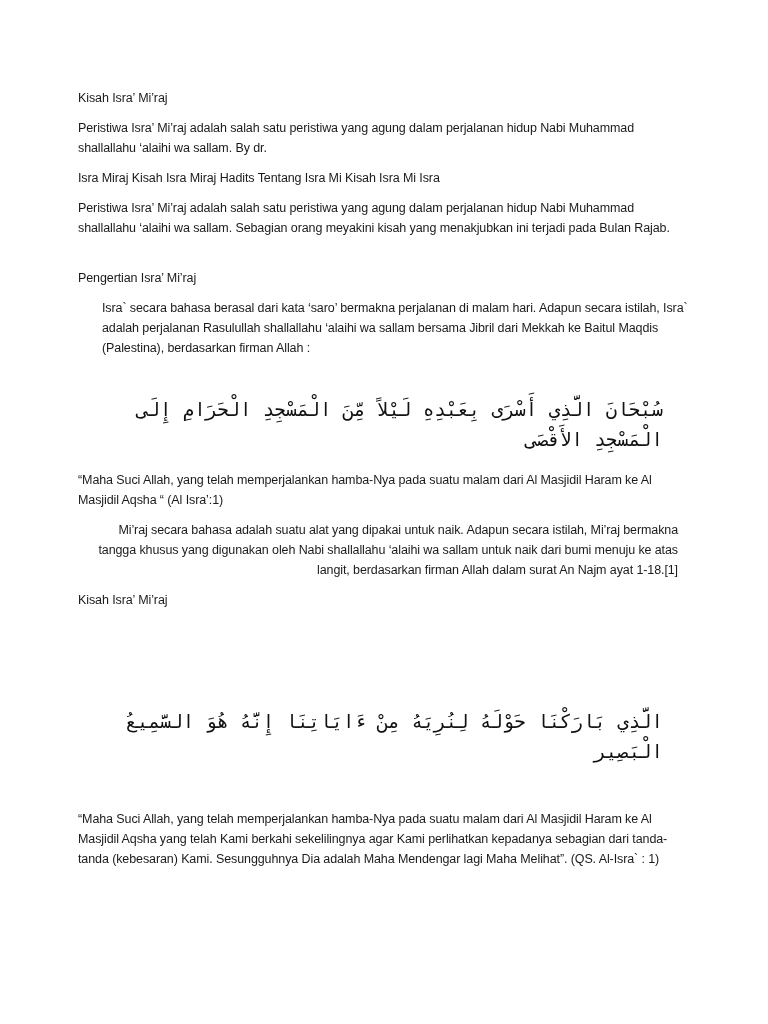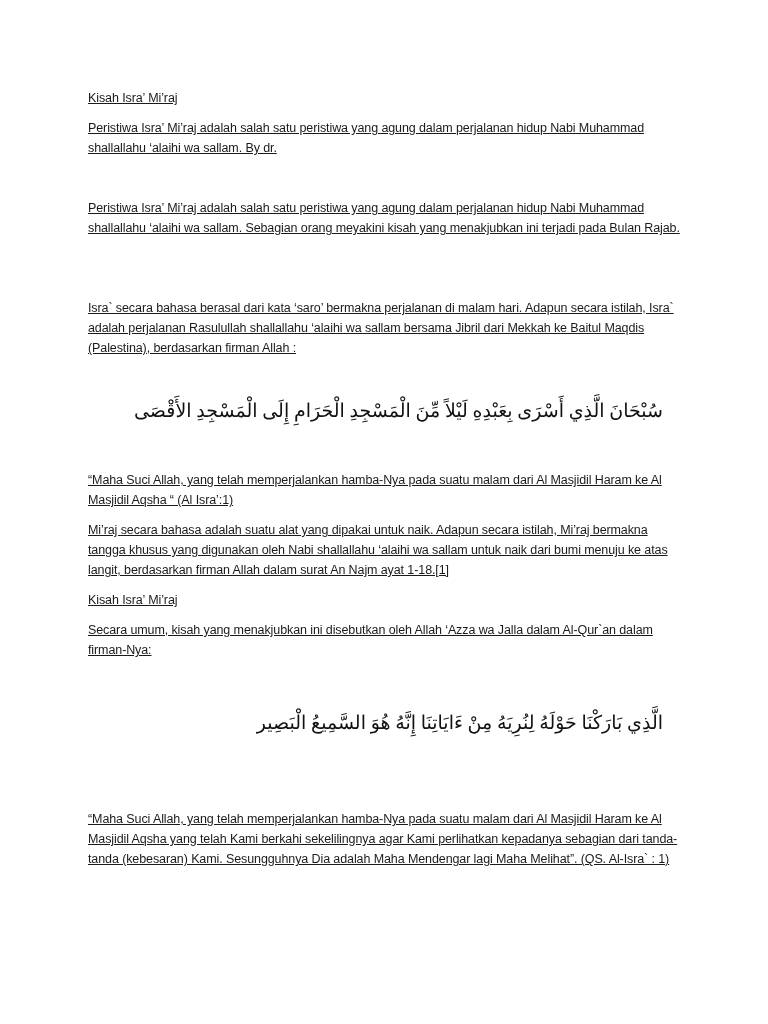--- a/index.html
+++ b/index.html
@@ -1,30 +1,31 @@
 <!DOCTYPE html>
 <html><head>
 <meta charset="utf-8">
 <style>
   html, body { margin:0; padding:0; background:#ffffff; }
   body { width:768px; height:1024px; position:relative; overflow:hidden; }
   .page { position:absolute; left:0; top:0; width:768px; height:1024px; background:#fff; }
-  .p { position:absolute; left:88px; width:600px; font-family:"Liberation Sans", sans-serif;
-       font-size:12.5px; line-height:20px; color:#1a1a1a; letter-spacing:-0.1px;text-decoration:underline; }
-  .ar { position:absolute; left:93px; width:570px; font-family:Liberation Serif, serif;
+  .p { position:absolute; left:78px; width:600px; font-family:"Liberation Sans", sans-serif;
+       font-size:12.5px; line-height:20px; color:#1a1a1a; letter-spacing:-0.1px; }
+  .ar { position:absolute; left:93px; width:570px; font-family:Liberation Mono, monospace;
         font-size:19px; color:#111; direction:rtl; text-align:right; line-height:30px; }
 </style>
 </head>
 <body>
 
 <div class="page">
   <div class="p" style="top:88px;">Kisah Isra’ Mi’raj</div>
   <div class="p" style="top:118px;">Peristiwa Isra’ Mi’raj adalah salah satu peristiwa yang agung dalam perjalanan hidup Nabi Muhammad shallallahu ‘alaihi wa sallam. By dr.</div>
+  <div class="p" style="top:168px;">Isra Miraj Kisah Isra Miraj Hadits Tentang Isra Mi Kisah Isra Mi Isra</div>
   <div class="p" style="top:198px;">Peristiwa Isra’ Mi’raj adalah salah satu peristiwa yang agung dalam perjalanan hidup Nabi Muhammad shallallahu ‘alaihi wa sallam. Sebagian orang meyakini kisah yang menakjubkan ini terjadi pada Bulan Rajab.</div>
-  <div class="p" style="top:298px;">Isra` secara bahasa berasal dari kata ‘saro’ bermakna perjalanan di malam hari. Adapun secara istilah, Isra` adalah perjalanan Rasulullah shallallahu ‘alaihi wa sallam bersama Jibril dari Mekkah ke Baitul Maqdis (Palestina), berdasarkan firman Allah :</div>
+  <div class="p" style="top:268px;">Pengertian Isra’ Mi’raj</div>
+  <div class="p" style="top:298px;margin-left:24px;">Isra` secara bahasa berasal dari kata ‘saro’ bermakna perjalanan di malam hari. Adapun secara istilah, Isra` adalah perjalanan Rasulullah shallallahu ‘alaihi wa sallam bersama Jibril dari Mekkah ke Baitul Maqdis (Palestina), berdasarkan firman Allah :</div>
   <div class="ar" style="top:396px;">سُبْحَانَ الَّذِي أَسْرَى بِعَبْدِهِ لَيْلاً مِّنَ الْمَسْجِدِ الْحَرَامِ إِلَى الْمَسْجِدِ الأَقْصَى</div>
   <div class="p" style="top:470px;">“Maha Suci Allah, yang telah memperjalankan hamba-Nya pada suatu malam dari Al Masjidil Haram ke Al Masjidil Aqsha “ (Al Isra’:1)</div>
-  <div class="p" style="top:520px;">Mi’raj secara bahasa adalah suatu alat yang dipakai untuk naik. Adapun secara istilah, Mi’raj bermakna tangga khusus yang digunakan oleh  Nabi shallallahu ‘alaihi wa sallam untuk naik dari bumi menuju ke atas langit, berdasarkan firman Allah dalam surat An Najm ayat 1-18.[1]</div>
+  <div class="p" style="top:520px;text-align:right;">Mi’raj secara bahasa adalah suatu alat yang dipakai untuk naik. Adapun secara istilah, Mi’raj bermakna tangga khusus yang digunakan oleh  Nabi shallallahu ‘alaihi wa sallam untuk naik dari bumi menuju ke atas langit, berdasarkan firman Allah dalam surat An Najm ayat 1-18.[1]</div>
   <div class="p" style="top:590px;">Kisah Isra’ Mi’raj</div>
-  <div class="p" style="top:620px;">Secara umum, kisah yang menakjubkan ini  disebutkan oleh Allah ‘Azza wa Jalla dalam Al-Qur`an dalam firman-Nya:</div>
   <div class="ar" style="top:708px;">الَّذِي بَارَكْنَا حَوْلَهُ لِنُرِيَهُ مِنْ ءَايَاتِنَا إِنَّهُ هُوَ السَّمِيعُ الْبَصِير</div>
   <div class="p" style="top:809px;">“Maha Suci Allah, yang telah memperjalankan hamba-Nya pada suatu malam dari Al Masjidil Haram ke Al Masjidil Aqsha yang telah Kami berkahi sekelilingnya agar Kami perlihatkan kepadanya sebagian dari tanda-tanda (kebesaran) Kami. Sesungguhnya Dia adalah Maha Mendengar lagi Maha Melihat”. (QS. Al-Isra` : 1)</div>
 </div>
 
 </body></html>

